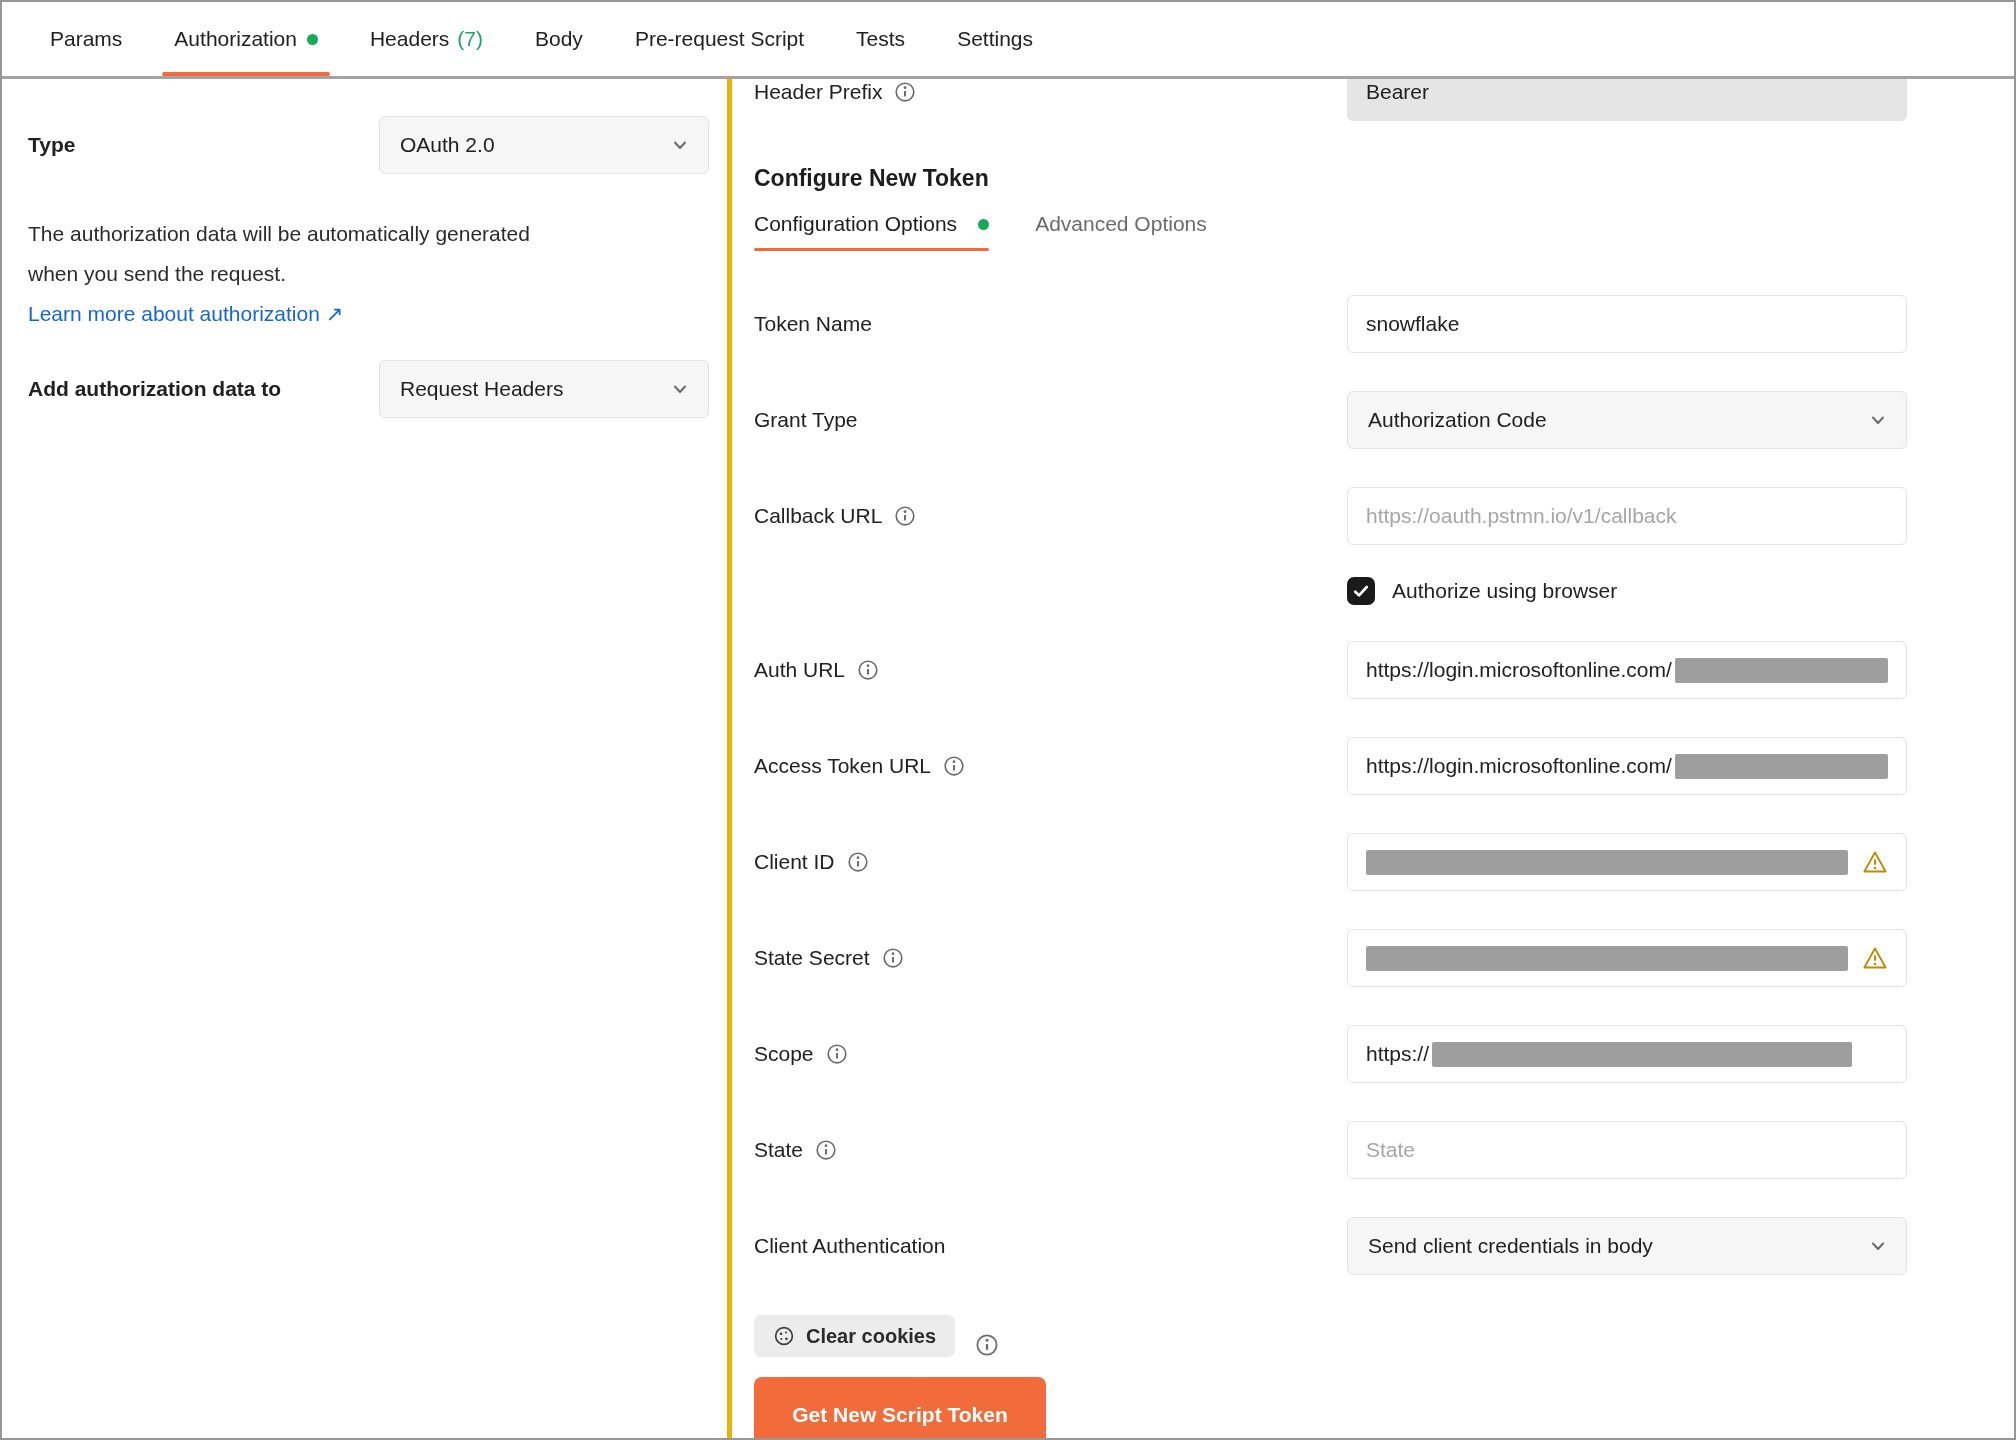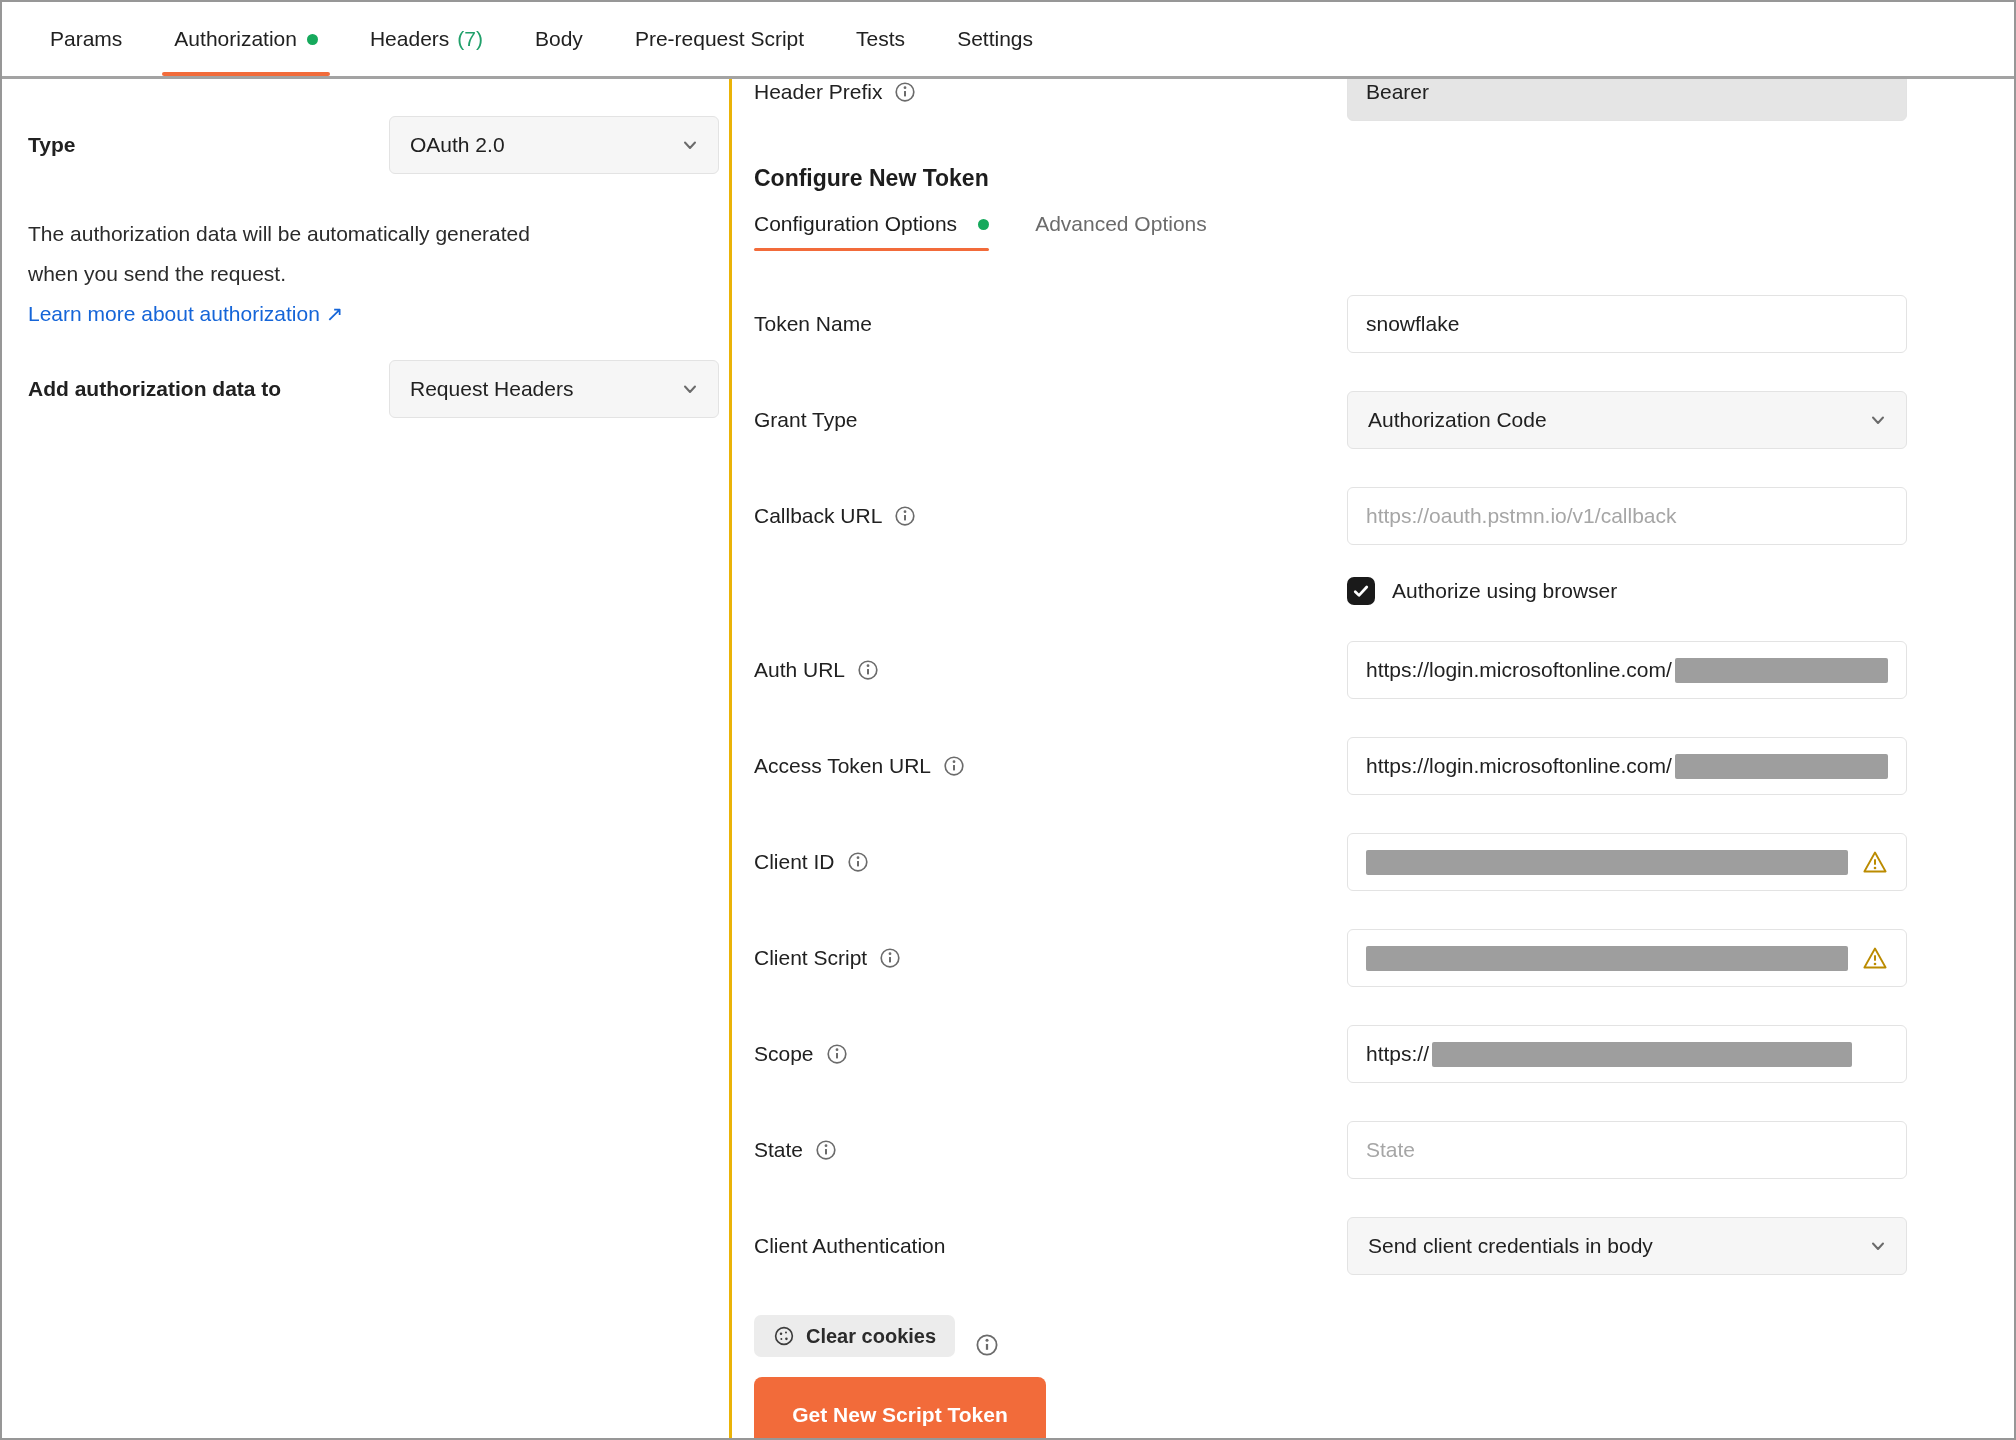--- a/index.html
+++ b/index.html
@@ -36,22 +36,22 @@
   .green-dot {
     width: 11px; height: 11px; border-radius: 50%;
     background: #16a95c; margin-left: 10px; flex: 0 0 auto;
   }
 
   .content { flex: 1; display: flex; min-height: 0; }
 
   
   .left-panel {
     flex: 0 0 730px; width: 730px;
-    border-right: 3px solid #eab308;
-    padding: 37px 10px 0 26px;
+    border-right: 5px solid #eab308;
+    padding: 37px 18px 0 26px;
   }
   .lp-row { display: flex; align-items: center; justify-content: space-between; }
   .lp-label { font-weight: 700; font-size: 21px; color: #212121; }
   .select {
     width: 330px; height: 58px;
     background: #f6f6f6; border: 1px solid #e3e3e3; border-radius: 6px;
     display: flex; align-items: center; justify-content: space-between;
     padding: 0 18px 0 20px; font-size: 21px; cursor: pointer;
   }
   .chev { flex: 0 0 auto; }
@@ -338,21 +338,21 @@
                 <path d="M12 3.2 L21.8 20.8 H2.2 Z" fill="none" stroke="#bb8b00" stroke-width="1.7" stroke-linejoin="round"></path>
                 <line x1="12" y1="9.5" x2="12" y2="14.5" stroke="#bb8b00" stroke-width="1.9"></line>
                 <circle cx="12" cy="17.5" r="1.2" fill="#bb8b00"></circle>
               </svg>
           </div>
         </div>
       </div>
 
       <div class="form-row">
         <div class="fr-label">
-          <span>Client Script</span>
+          <span>State Secret</span>
           <svg class="info-ico" width="22" height="22" viewBox="0 0 16 16">
               <circle cx="8" cy="8" r="6.4" fill="none" stroke="#6b6b6b" stroke-width="1.2"></circle>
               <line x1="8" y1="7.3" x2="8" y2="11.2" stroke="#6b6b6b" stroke-width="1.5"></line>
               <circle cx="8" cy="4.9" r="1" fill="#6b6b6b"></circle>
             </svg>
         </div>
         <div class="fr-field">
           <div class="input">
             <span class="redact"></span>
             <svg class="warn-ico" width="26" height="26" viewBox="0 0 24 24">

